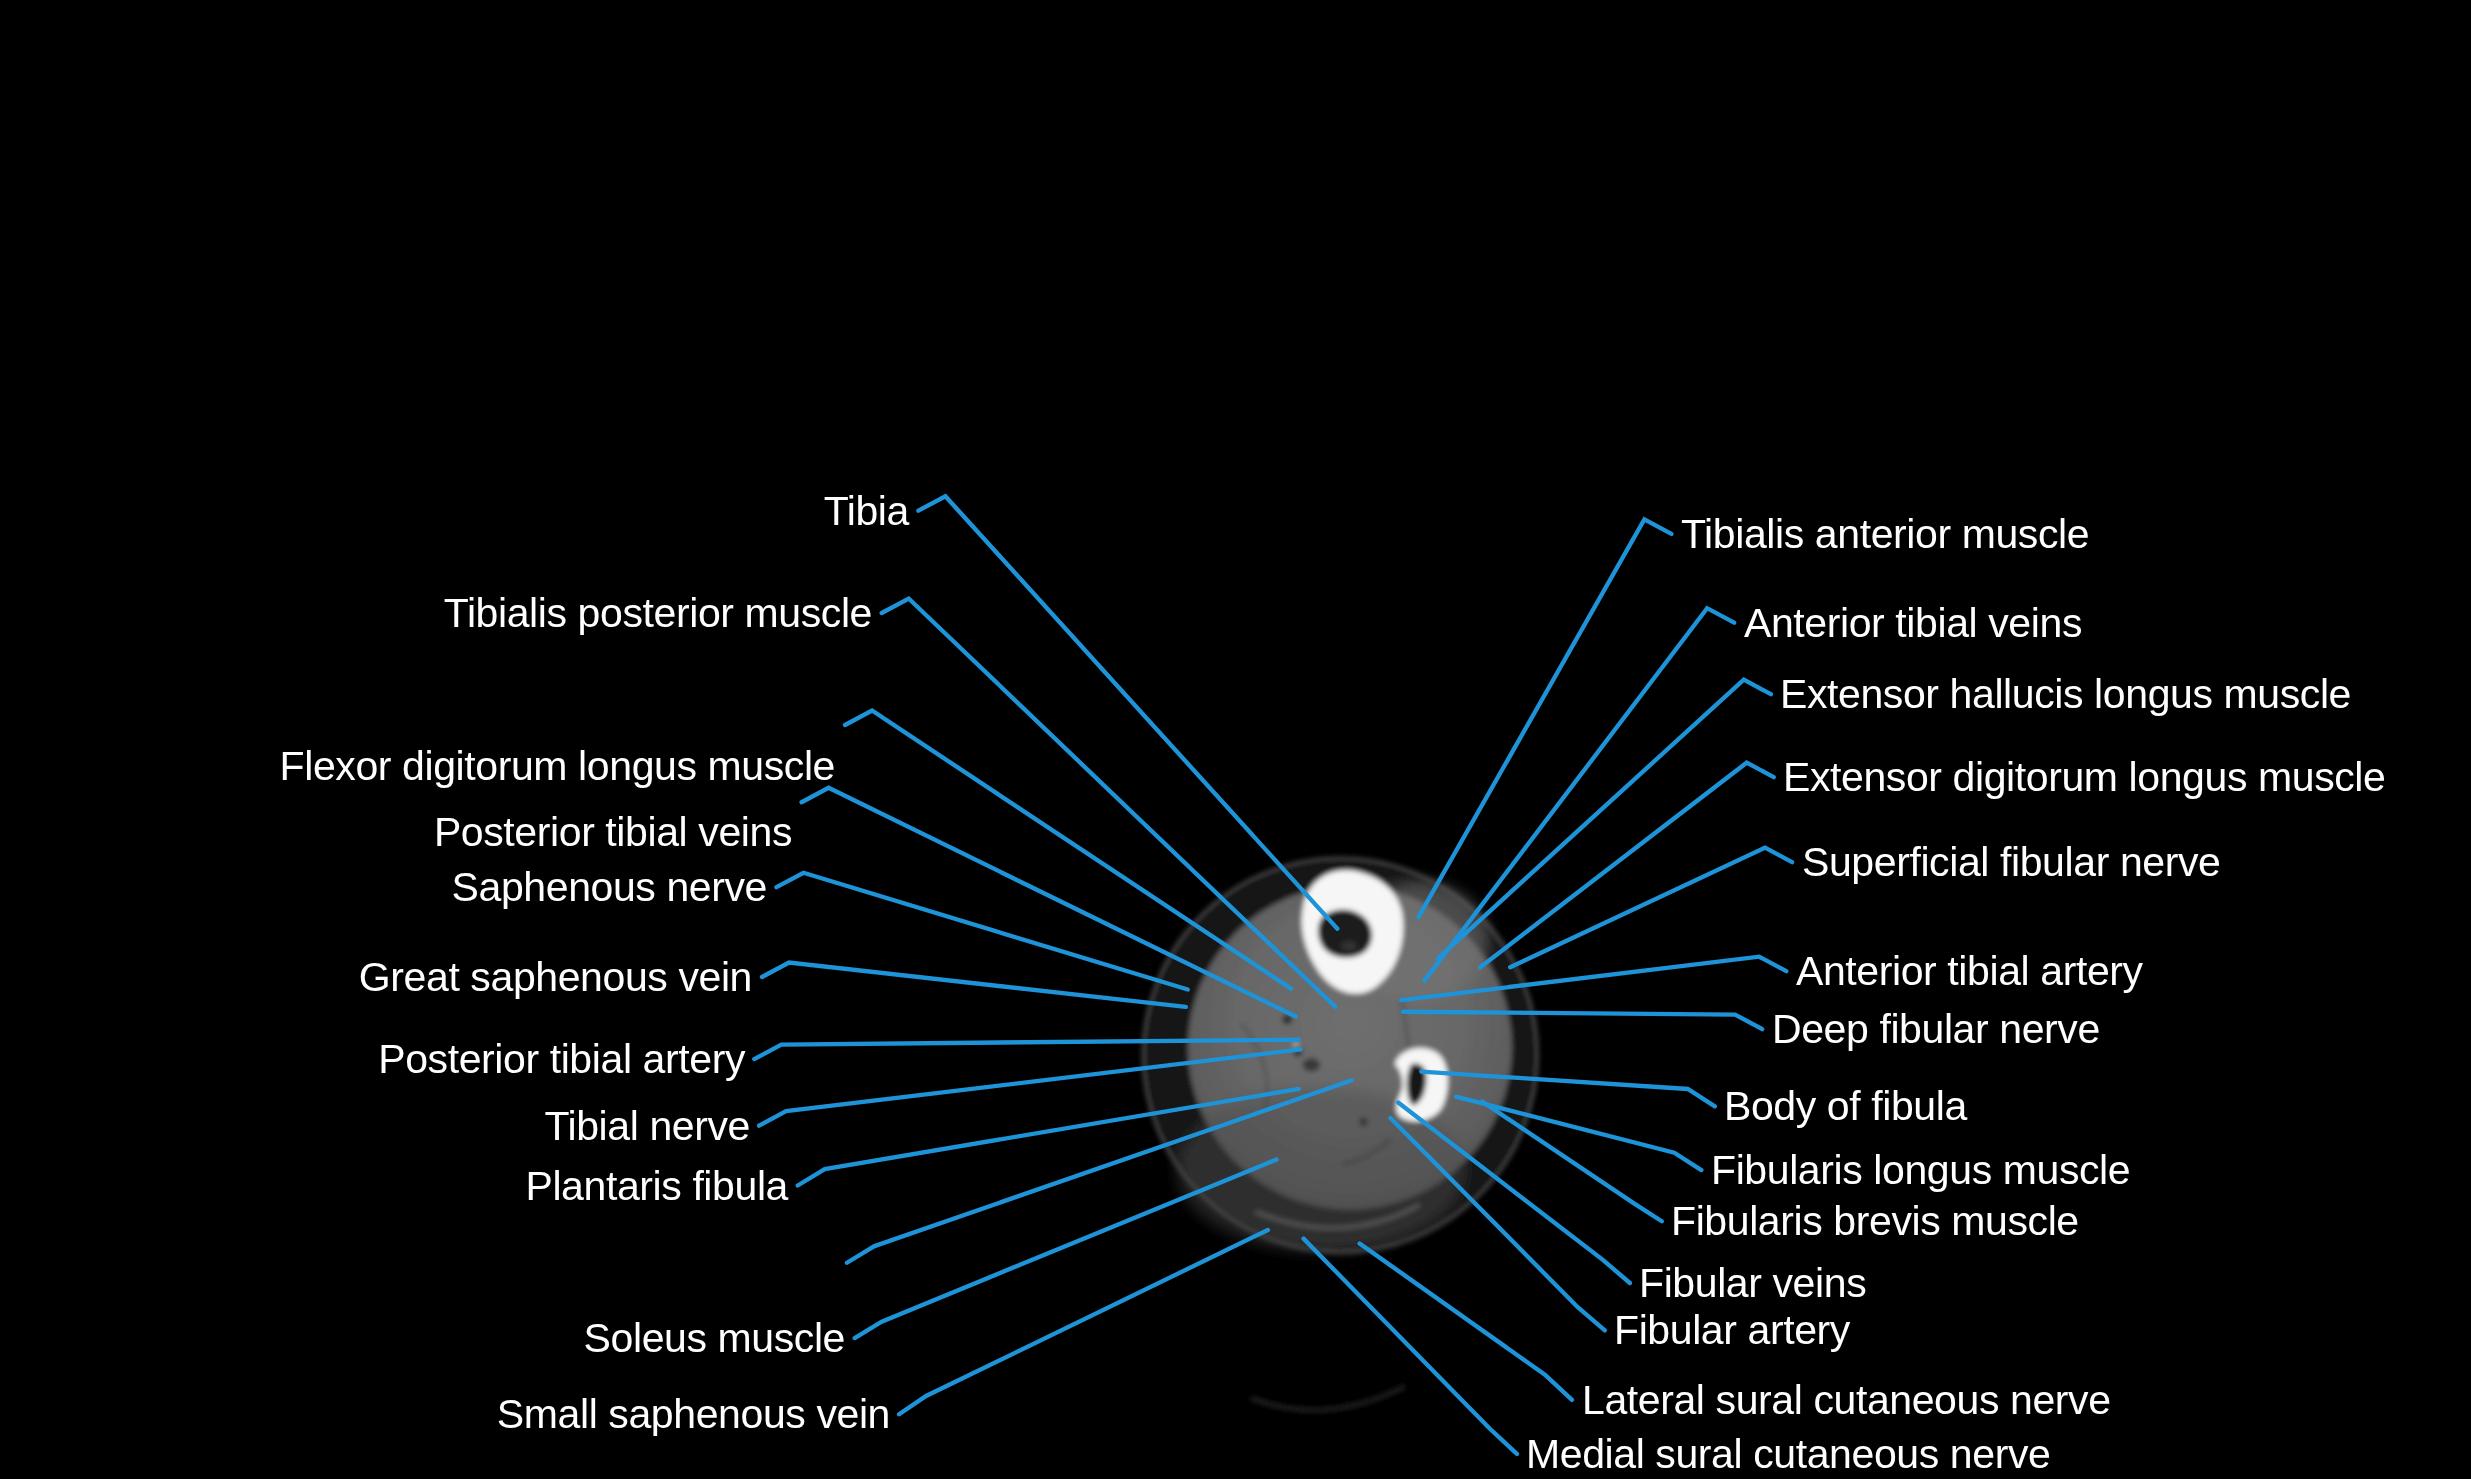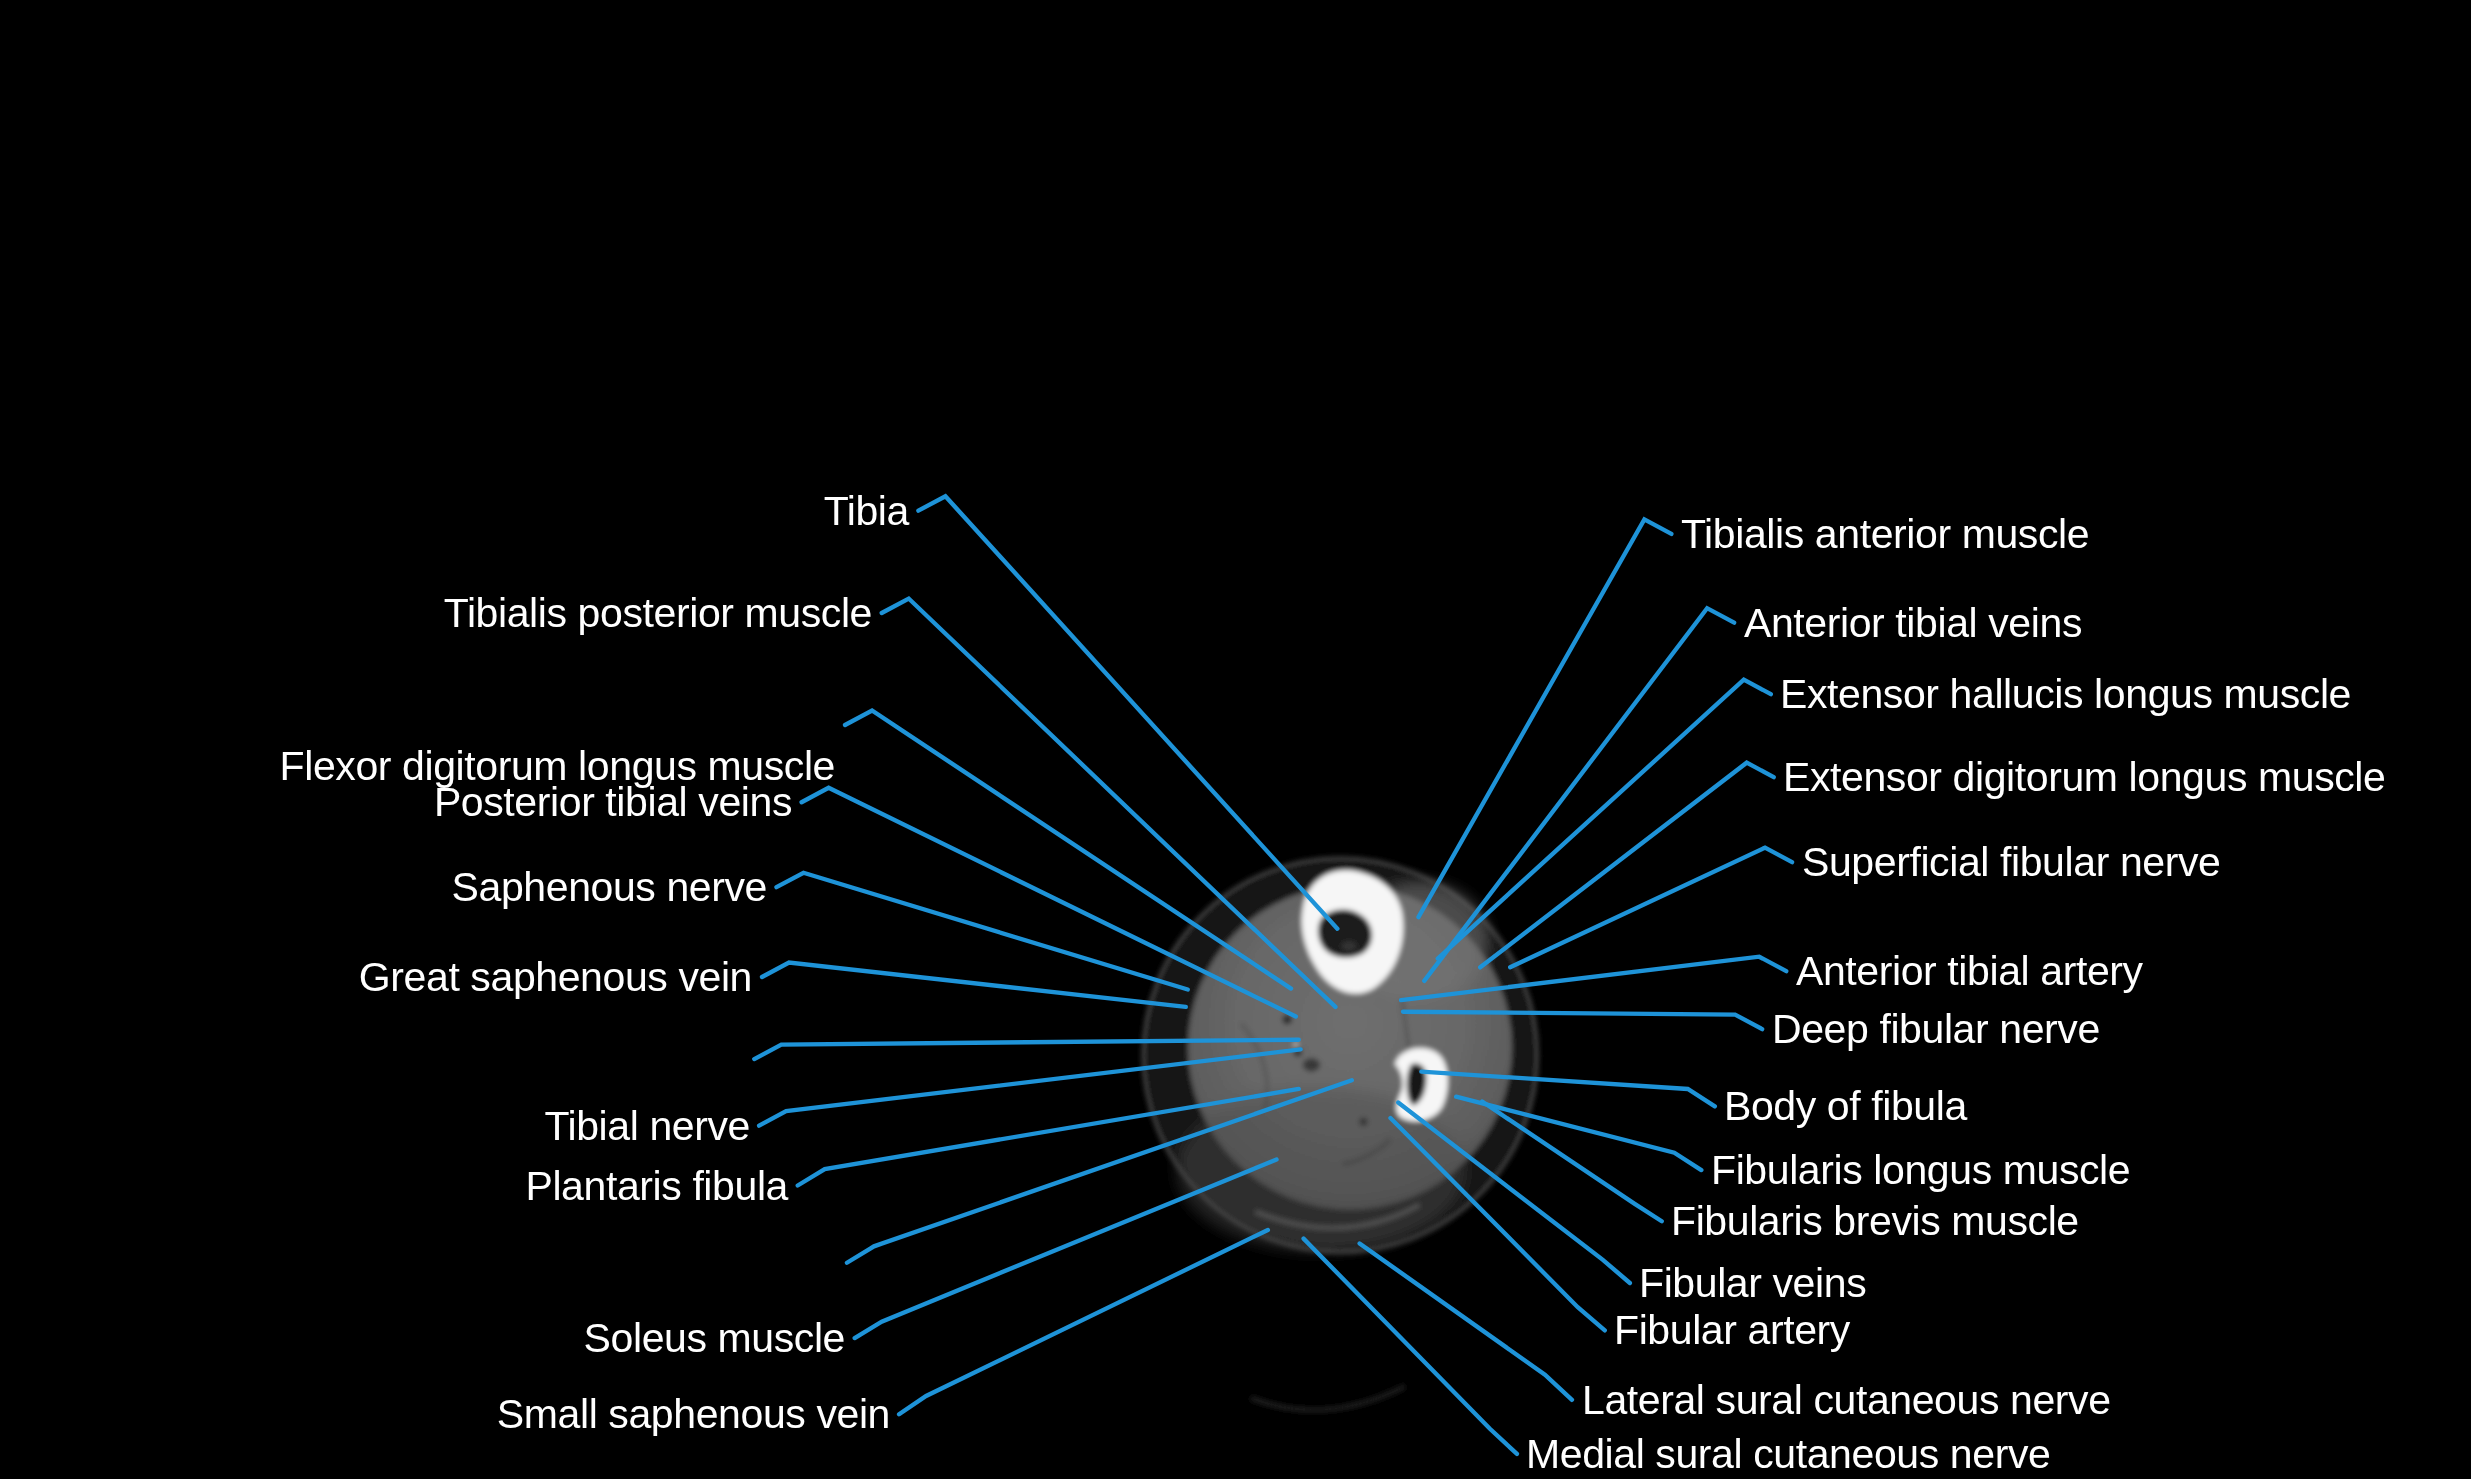--- a/index.html
+++ b/index.html
@@ -114,23 +114,24 @@
       <polyline points="1688,1329 1660,1305 1448,1142"></polyline>
       <polyline points="1662,1378 1634,1354 1440,1158"></polyline>
       <polyline points="1628,1450 1600,1424 1408,1288"></polyline>
       <polyline points="1571,1506 1543,1480 1350,1283"></polyline>
     </g>
   </svg>
 
   <div class="anat-label side-left" style="right:1563px; top:483px">Tibia</div>
   <div class="anat-label side-left" style="right:1600px; top:585px">Tibialis posterior muscle</div>
   <div class="anat-label side-left" style="right:1637px; top:738px">Flexor digitorum longus muscle</div>
-  <div class="anat-label side-left" style="right:1680px; top:774px">Posterior tibial veins</div>
+  <div class="anat-label side-left" style="right:1680px; top:804px">Posterior tibial veins</div>
   <div class="anat-label side-left" style="right:1705px; top:859px">Saphenous nerve</div>
   <div class="anat-label side-left" style="right:1720px; top:949px">Great saphenous vein</div>
+  <div class="anat-label side-left" style="right:1727px; top:1031px">Posterior tibial artery</div>
   <div class="anat-label side-left" style="right:1722px; top:1098px">Tibial nerve</div>
   <div class="anat-label side-left" style="right:1684px; top:1158px">Plantaris fibula</div>
   <div class="anat-label side-left" style="right:1627px; top:1310px">Soleus muscle</div>
   <div class="anat-label side-left" style="right:1582px; top:1386px">Small saphenous vein</div>
 
   <div class="anat-label side-right" style="left:1681px; top:506px">Tibialis anterior muscle</div>
   <div class="anat-label side-right" style="left:1744px; top:595px">Anterior tibial veins</div>
   <div class="anat-label side-right" style="left:1780px; top:666px">Extensor hallucis longus muscle</div>
   <div class="anat-label side-right" style="left:1783px; top:749px">Extensor digitorum longus muscle</div>
   <div class="anat-label side-right" style="left:1802px; top:834px">Superficial fibular nerve</div>

